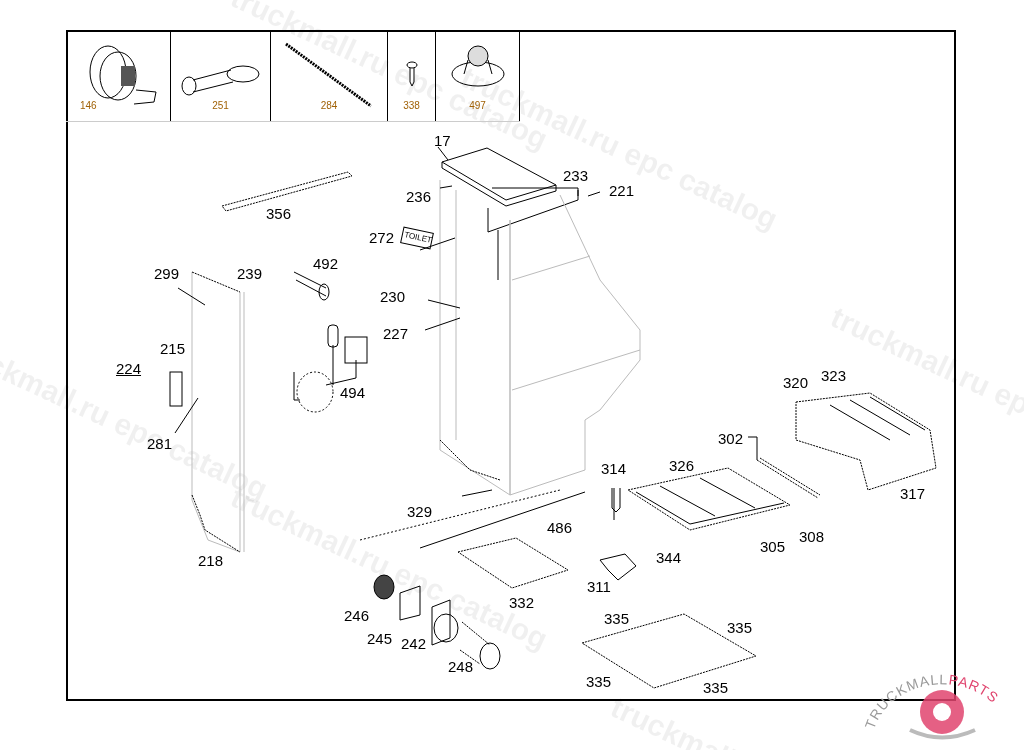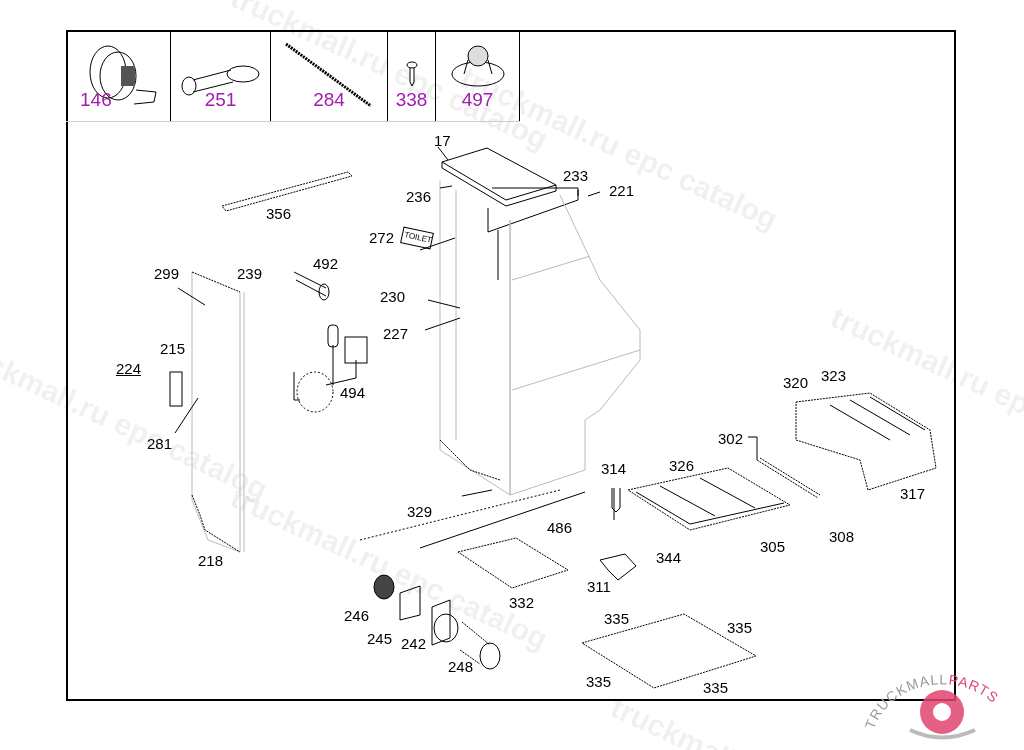--- a/index.html
+++ b/index.html
@@ -5,21 +5,21 @@
   html, body { margin: 0; padding: 0; background: #ffffff; }
   body { width: 1024px; height: 750px; position: relative; overflow: hidden;
          font-family: "Liberation Sans", sans-serif; }
   #stage { position: absolute; left: 0; top: 0; width: 1024px; height: 750px; }
   .frame { position: absolute; left: 66px; top: 30px; width: 890px; height: 671px;
            border: 2px solid #000; box-sizing: border-box; }
   .thumbs { position: absolute; left: 66px; top: 30px; height: 91px; display: flex;
             border-bottom: 1px solid #ccc; }
   .thumb { position: relative; height: 91px; border-right: 1px solid #000; box-sizing: border-box; }
   .thumb .num { position: absolute; bottom: 10px; left: 0; right: 0; text-align: center;
-                font-size: 19px; color: #a21caf; }
+                font-size: 10px; color: #a16207; }
   .thumb svg { position: absolute; left: 0; top: 0; }
   .callout { position: absolute; font-size: 15px; color: #000; line-height: 1; white-space: nowrap; }
   .wm { position: absolute; font-size: 30px; font-weight: bold; color: rgba(0,0,0,0.06);
         white-space: nowrap; transform-origin: left top; transform: rotate(25deg); }
   .logo { position: absolute; left: 860px; top: 650px; width: 164px; height: 100px; }
   svg.diagram { position: absolute; left: 0; top: 0; }
 </style>
 </head>
 <body>
 
@@ -191,21 +191,21 @@
   <div class="callout" style="left:147px;top:436px;">281</div>
   <div class="callout" style="left:783px;top:375px;">320</div>
   <div class="callout" style="left:821px;top:368px;">323</div>
   <div class="callout" style="left:718px;top:431px;">302</div>
   <div class="callout" style="left:601px;top:461px;">314</div>
   <div class="callout" style="left:669px;top:458px;">326</div>
   <div class="callout" style="left:900px;top:486px;">317</div>
   <div class="callout" style="left:407px;top:504px;">329</div>
   <div class="callout" style="left:547px;top:520px;">486</div>
   <div class="callout" style="left:760px;top:539px;">305</div>
-  <div class="callout" style="left:799px;top:529px;margin-left:30px;">308</div>
+  <div class="callout" style="left:799px;top:529px;">308</div>
   <div class="callout" style="left:656px;top:550px;">344</div>
   <div class="callout" style="left:198px;top:553px;">218</div>
   <div class="callout" style="left:587px;top:579px;">311</div>
   <div class="callout" style="left:344px;top:608px;">246</div>
   <div class="callout" style="left:509px;top:595px;">332</div>
   <div class="callout" style="left:367px;top:611px;margin-top:20px;">245</div>
   <div class="callout" style="left:401px;top:636px;">242</div>
   <div class="callout" style="left:448px;top:659px;">248</div>
   <div class="callout" style="left:604px;top:611px;">335</div>
   <div class="callout" style="left:727px;top:620px;">335</div>

